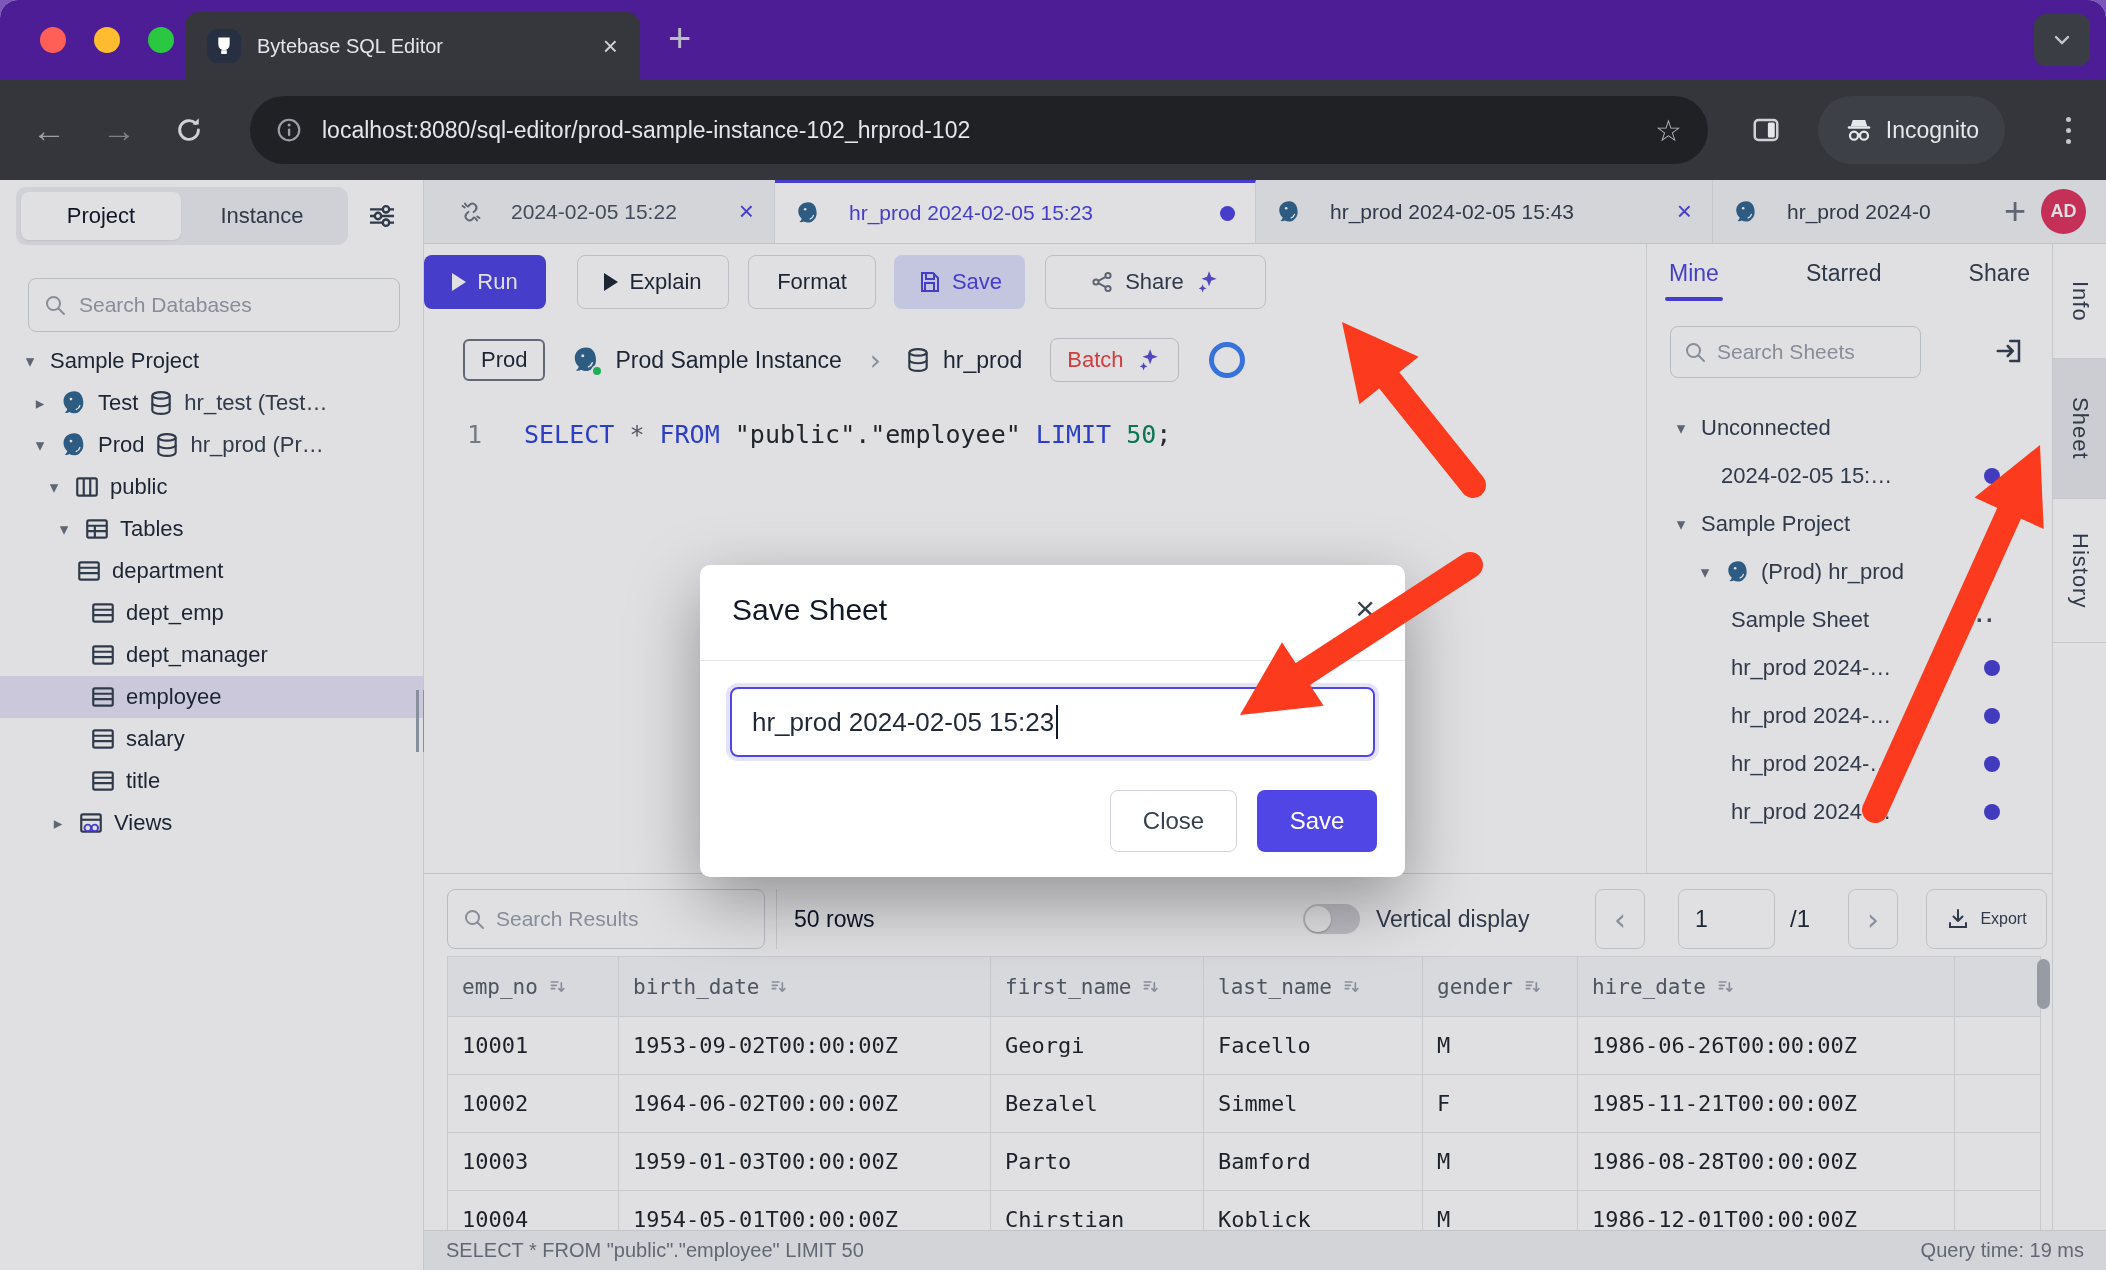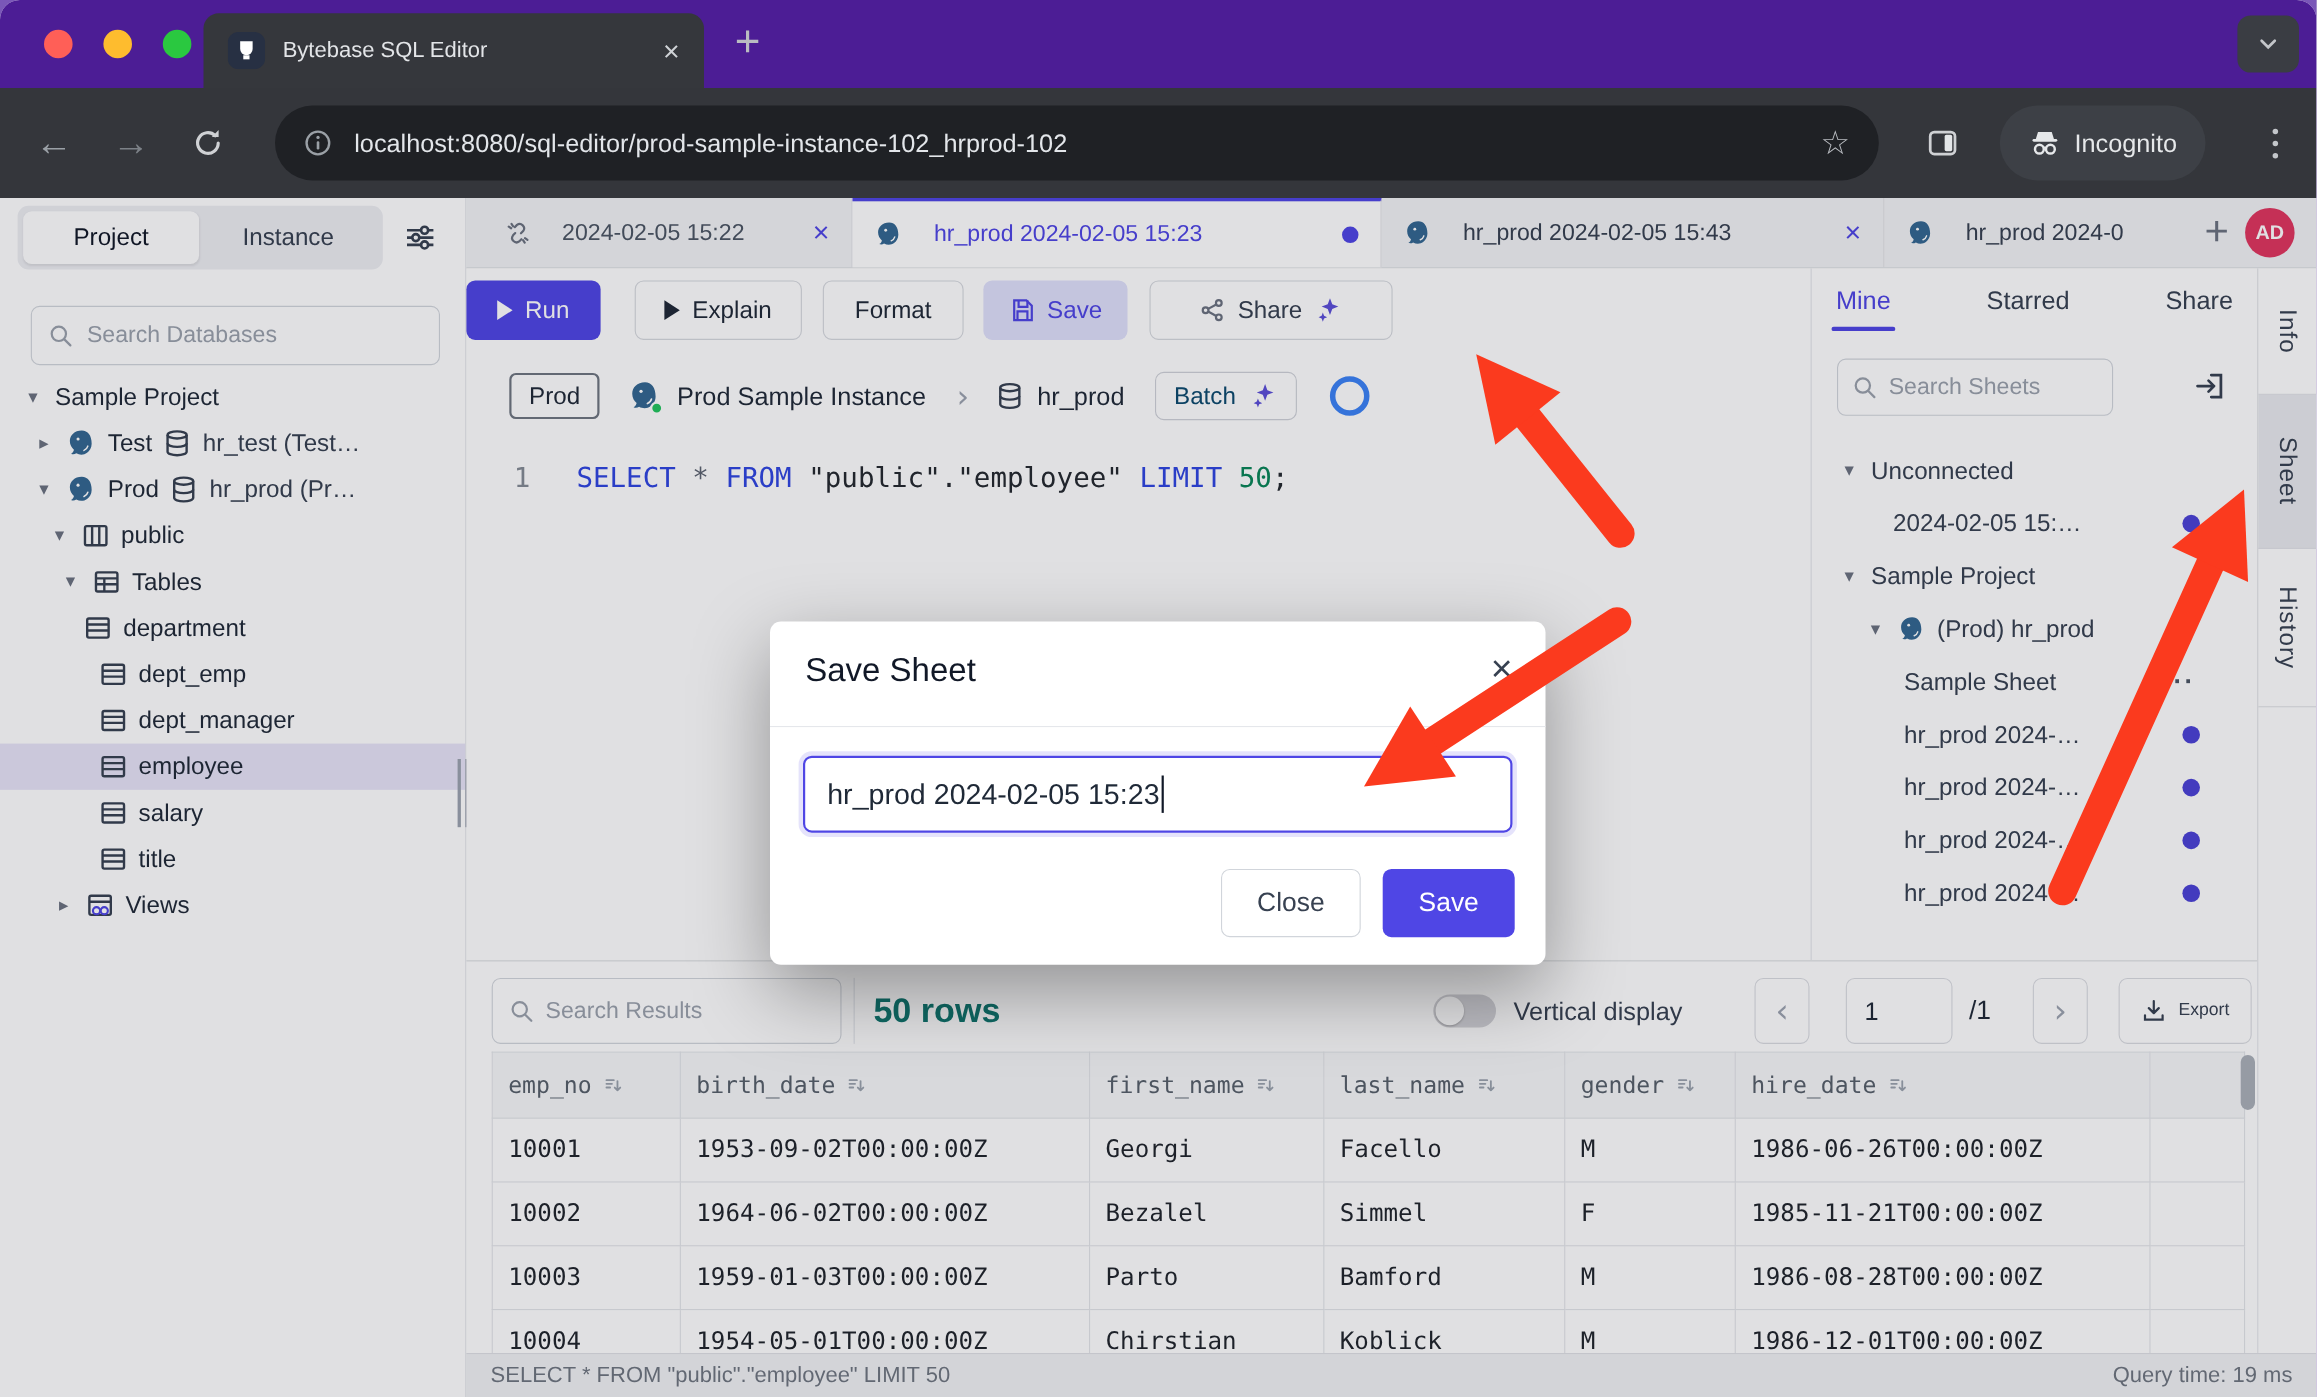--- a/index.html
+++ b/index.html
@@ -75,21 +75,21 @@
   .btn-run     { width:122px; background:#4f46e5; color:#fff; }
   .btn-explain { margin-left:31px; width:152px; background:#fff; border:1px solid #d6d9de; color:#1f2937; }
   .btn-format  { margin-left:19px; width:128px; background:#fff; border:1px solid #d6d9de; color:#1f2937; }
   .btn-admin   { margin-left:92px; width:234px; background:#d69d22; color:#fff; }
   .btn-save    { margin-left:18px; width:131px; background:#dfe0fb; color:#4f46e5; }
   .btn-share   { margin-left:20px; width:221px; background:#fff; border:1px solid #d6d9de; color:#374151; }
   .play { width:0; height:0; border-left:14px solid currentColor; border-top:9px solid transparent; border-bottom:9px solid transparent; }
   .crumbs { position:absolute; left:0; top:76px; width:100%; height:80px; display:flex; align-items:center; font-size:23px; color:#1f2937; }
   .env-chip { margin-left:39px; border:2px solid #6f7680; border-radius:6px; padding:6px 16px; font-size:22px; }
   .bc-sep { color:#9ca3af; font-size:28px; font-family:"DejaVu Sans",sans-serif; }
-  .batch-chip { border:1px solid #cfd2d8; border-radius:8px; padding:8px 16px; display:flex; align-items:center; gap:12px; font-size:22px; color:#0c4a6e; }
+  .batch-chip { border:1px solid #cfd2d8; border-radius:8px; padding:8px 16px; display:flex; align-items:center; gap:12px; font-size:22px; color:#ef4444; }
   .ring { width:36px; height:36px; border:5px solid #3b82f6; border-radius:50%; }
   .pgwrap { position:relative; width:30px; height:30px; flex:none; }
   .pgwrap .gdot { position:absolute; right:-2px; bottom:-2px; width:12px; height:12px; border-radius:50%; background:#22c55e; border:2px solid #fff; }
   .code { position:absolute; left:0; top:156px; width:100%; display:flex; padding-top:20px;
     font-family:"DejaVu Sans Mono",monospace; font-size:25px; color:#24292f; }
   .code .gutter { width:100px; text-align:right; padding-right:42px; color:#858c95; flex:none; }
   .kw { color:#2f45e0; } .op { color:#5c6370; } .num { color:#098658; }
 
   
   .sheet-panel { position:absolute; left:1646px; top:64px; width:406px; height:629px; background:#fff; border-left:1px solid #e4e6ea; }
@@ -109,21 +109,21 @@
   .right-strip { position:absolute; left:2052px; top:64px; width:54px; height:986px; background:#fff; border-left:1px solid #e1e3e7; }
   .rtab { writing-mode:vertical-rl; width:100%; display:flex; align-items:center; justify-content:center;
     border-bottom:1px solid #e1e3e7; font-size:22px; color:#374151; letter-spacing:1px; }
   .rtab.on { background:#e9eaee; }
 
   
   .results { position:absolute; left:424px; top:693px; width:1628px; height:357px; background:#fff; border-top:1px solid #dcdee2; overflow:hidden; }
   .res-search { position:absolute; left:23px; top:15px; width:318px; height:60px; border:1px solid #d2d6dc; border-radius:8px;
     display:flex; align-items:center; gap:10px; padding:0 14px; }
   .res-div { position:absolute; left:352px; top:15px; width:1px; height:60px; background:#e2e4e8; }
-  .rows-label { position:absolute; left:370px; top:0; height:90px; display:flex; align-items:center; font-size:31px; color:#0f766e;font-weight:bold; }
+  .rows-label { position:absolute; left:370px; top:0; height:90px; display:flex; align-items:center; font-size:23px; color:#0f172a; }
   .toggle { position:absolute; left:879px; top:30px; width:57px; height:30px; background:#d4d4d8; border-radius:15px; }
   .toggle i { position:absolute; left:2px; top:2px; width:26px; height:26px; border-radius:50%; background:#fff; box-shadow:0 1px 2px rgba(0,0,0,.25); }
   .vd-label { position:absolute; left:952px; top:0; height:90px; display:flex; align-items:center; font-size:23px; color:#374151; }
   .pg-btn { position:absolute; top:15px; width:50px; height:60px; border:1px solid #dadce1; border-radius:8px; background:#fff;
     display:flex; align-items:center; justify-content:center; color:#9ca3af; font-size:30px; font-family:"DejaVu Sans",sans-serif; }
   .page-box { position:absolute; left:1254px; top:15px; width:97px; height:60px; border:1px solid #dadce1; border-radius:8px; background:#fff;
     display:flex; align-items:center; padding-left:16px; font-size:23px; color:#1f2937; }
   .page-total { position:absolute; left:1366px; top:0; height:90px; display:flex; align-items:center; font-size:24px; color:#1f2937; }
   .export { position:absolute; left:1502px; top:15px; width:121px; height:60px; border:1px solid #dadce1; border-radius:8px; background:#fff;
     display:flex; align-items:center; justify-content:center; gap:10px; font-size:16px; color:#374151; }

